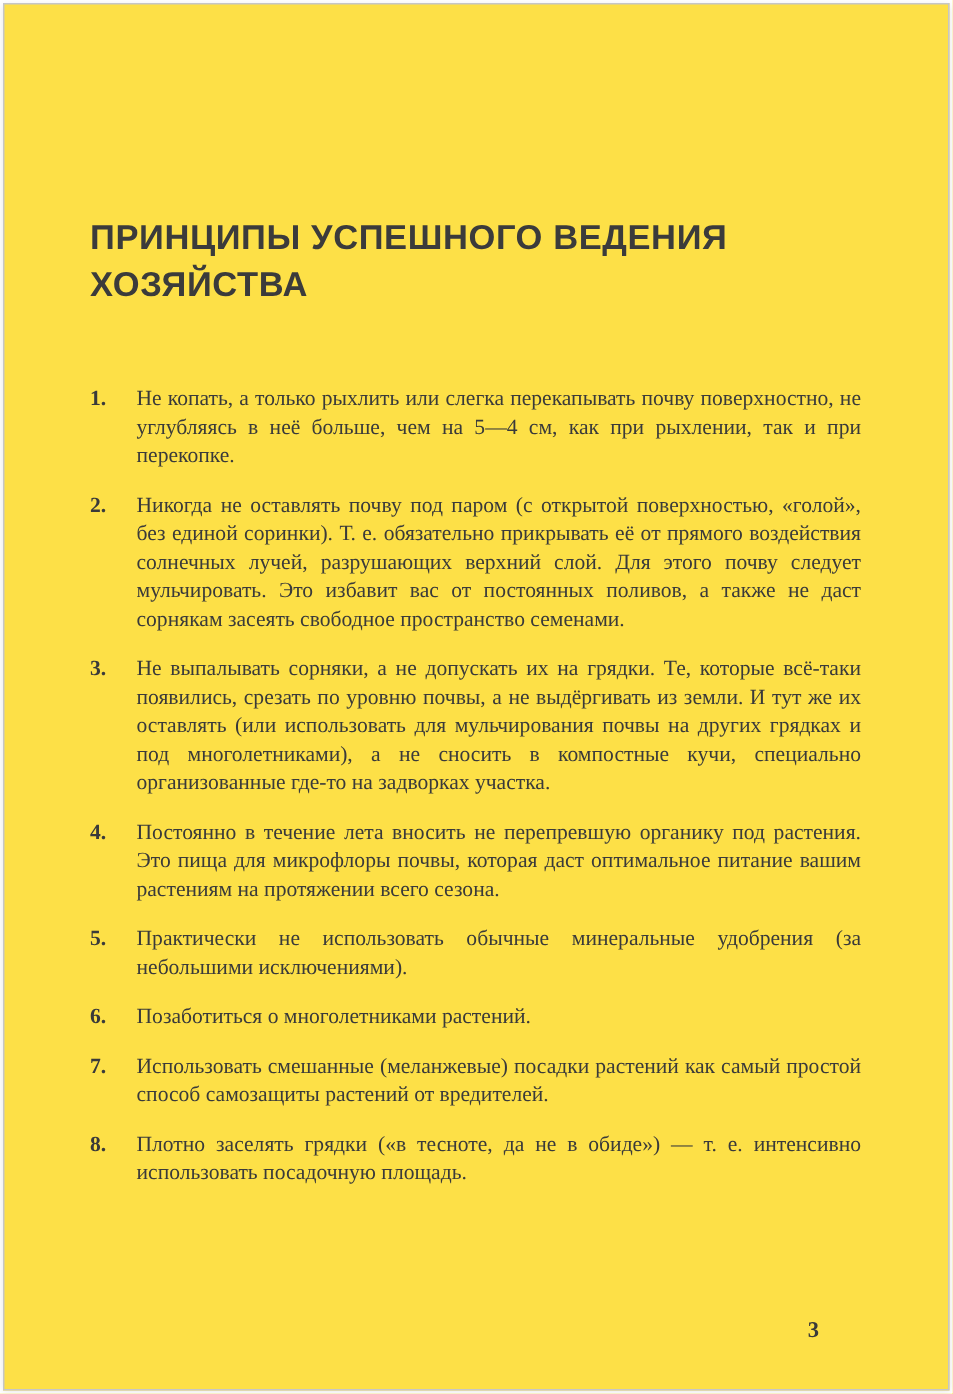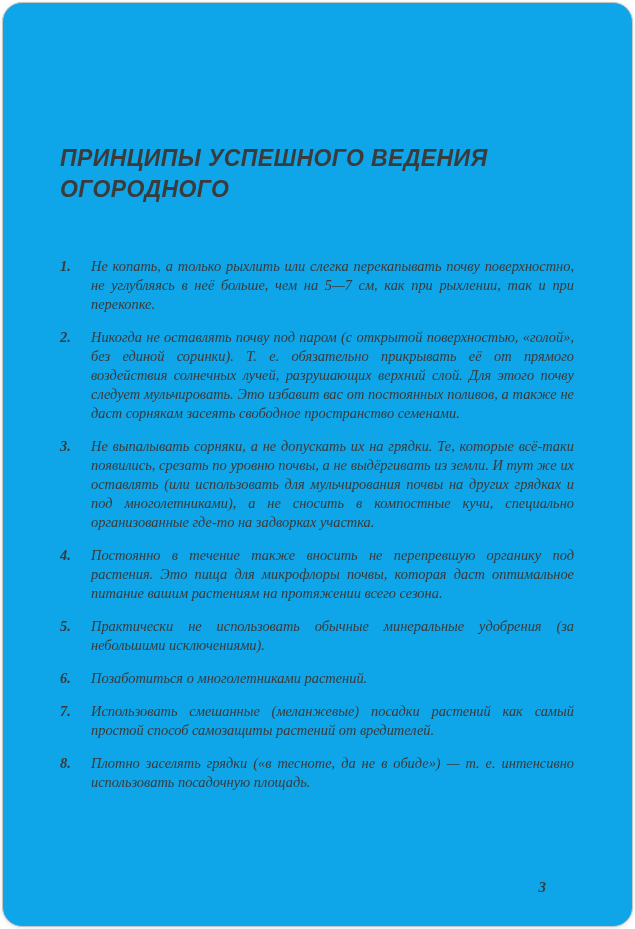--- a/index.html
+++ b/index.html
@@ -6,26 +6,25 @@
     margin: 0;
     padding: 0;
     width: 635px;
     height: 929px;
     background: #ffffff;
     font-family: "Liberation Serif", serif;
   }
   .page-card {
     position: absolute;
     inset: 2px;
-    background: #0ea5e9;
+    background: #fde047;
     border: 1px solid #c6c6c6;
-    border-radius: 20px;
+    border-radius: 0;
     box-shadow: 0 1px 5px rgba(0,0,0,0.10);
     overflow: hidden;
-    font-style: italic;
   }
   .page-title {
     margin: 140px 57px 0 57px;
     font-family: "Liberation Sans", sans-serif;
     font-weight: bold;
     font-size: 23px;
     line-height: 31px;
     letter-spacing: 0.4px;
     color: #3b3b3b;
   }
@@ -58,43 +57,43 @@
     color: #3a3a3a;
   }
 </style>
 </head>
 <body>
 
 <div class="page-card">
 
   <div class="page-title">
     <div>ПРИНЦИПЫ УСПЕШНОГО ВЕДЕНИЯ</div>
-    <div>ОГОРОДНОГО</div>
+    <div>ХОЗЯЙСТВА</div>
   </div>
 
   <div class="principles-list">
 
     <div class="list-item">
       <span class="item-number">1.</span>
-      <span class="item-text">Не копать, а только рыхлить или слегка перекапывать почву поверхностно, не углубляясь в неё больше, чем на 5—7 см, как при рыхлении, так и при перекопке.</span>
+      <span class="item-text">Не копать, а только рыхлить или слегка перекапывать почву поверхностно, не углубляясь в неё больше, чем на 5—4 см, как при рыхлении, так и при перекопке.</span>
     </div>
 
     <div class="list-item">
       <span class="item-number">2.</span>
       <span class="item-text">Никогда не оставлять почву под паром (с открытой поверхностью, «голой», без единой соринки). Т. е. обязательно прикрывать её от прямого воздействия солнечных лучей, разрушающих верхний слой. Для этого почву следует мульчировать. Это избавит вас от постоянных поливов, а также не даст сорнякам засеять свободное пространство семенами.</span>
     </div>
 
     <div class="list-item">
       <span class="item-number">3.</span>
       <span class="item-text">Не выпалывать сорняки, а не допускать их на грядки. Те, которые всё-таки появились, срезать по уровню почвы, а не выдёргивать из земли. И тут же их оставлять (или использовать для мульчирования почвы на других грядках и под многолетниками), а не сносить в компостные кучи, специально организованные где-то на задворках участка.</span>
     </div>
 
     <div class="list-item">
       <span class="item-number">4.</span>
-      <span class="item-text">Постоянно в течение также вносить не перепревшую органику под растения. Это пища для микрофлоры почвы, которая даст оптимальное питание вашим растениям на протяжении всего сезона.</span>
+      <span class="item-text">Постоянно в течение лета вносить не перепревшую органику под растения. Это пища для микрофлоры почвы, которая даст оптимальное питание вашим растениям на протяжении всего сезона.</span>
     </div>
 
     <div class="list-item">
       <span class="item-number">5.</span>
       <span class="item-text">Практически не использовать обычные минеральные удобрения (за небольшими исключениями).</span>
     </div>
 
     <div class="list-item">
       <span class="item-number">6.</span>
       <span class="item-text">Позаботиться о многолетниками растений.</span>

